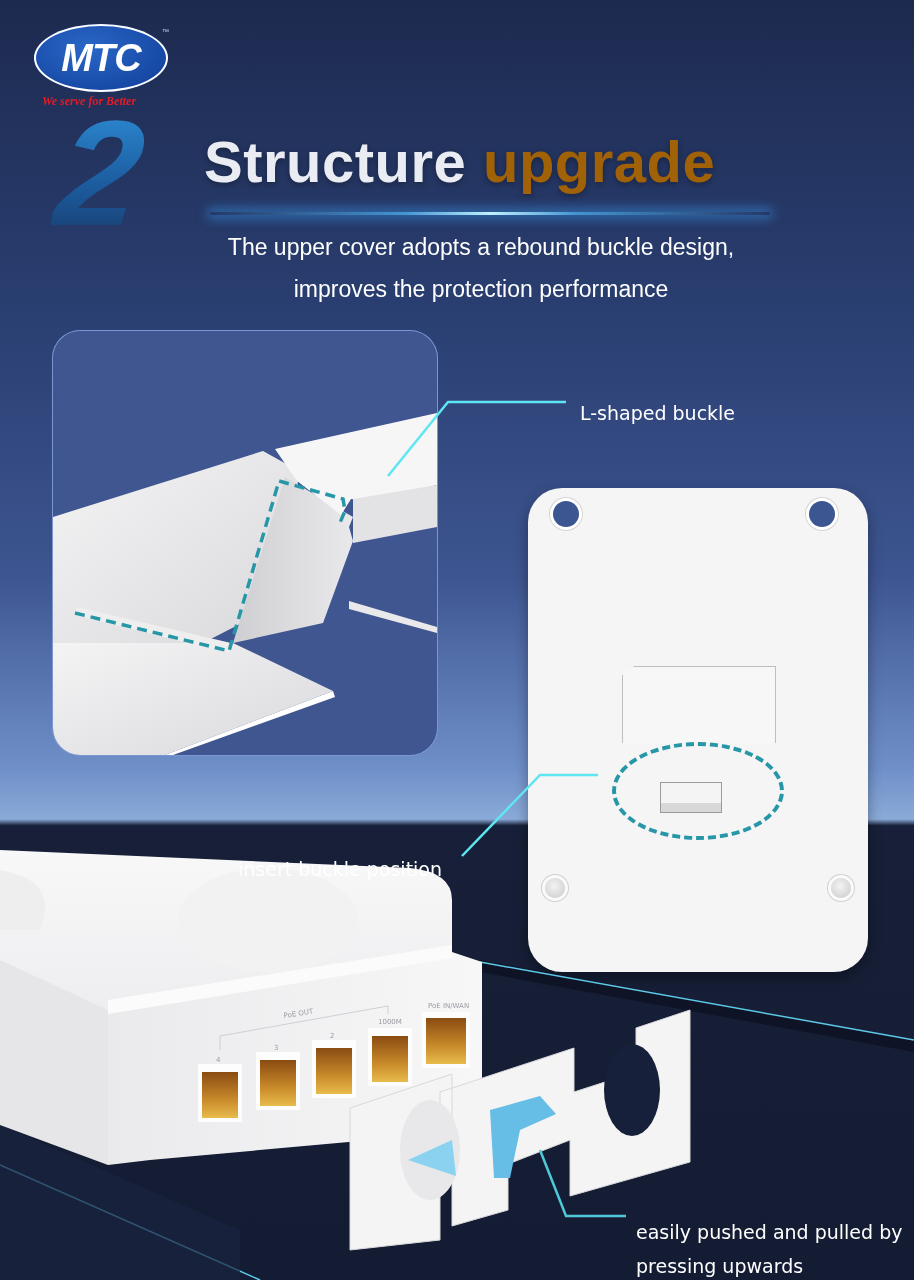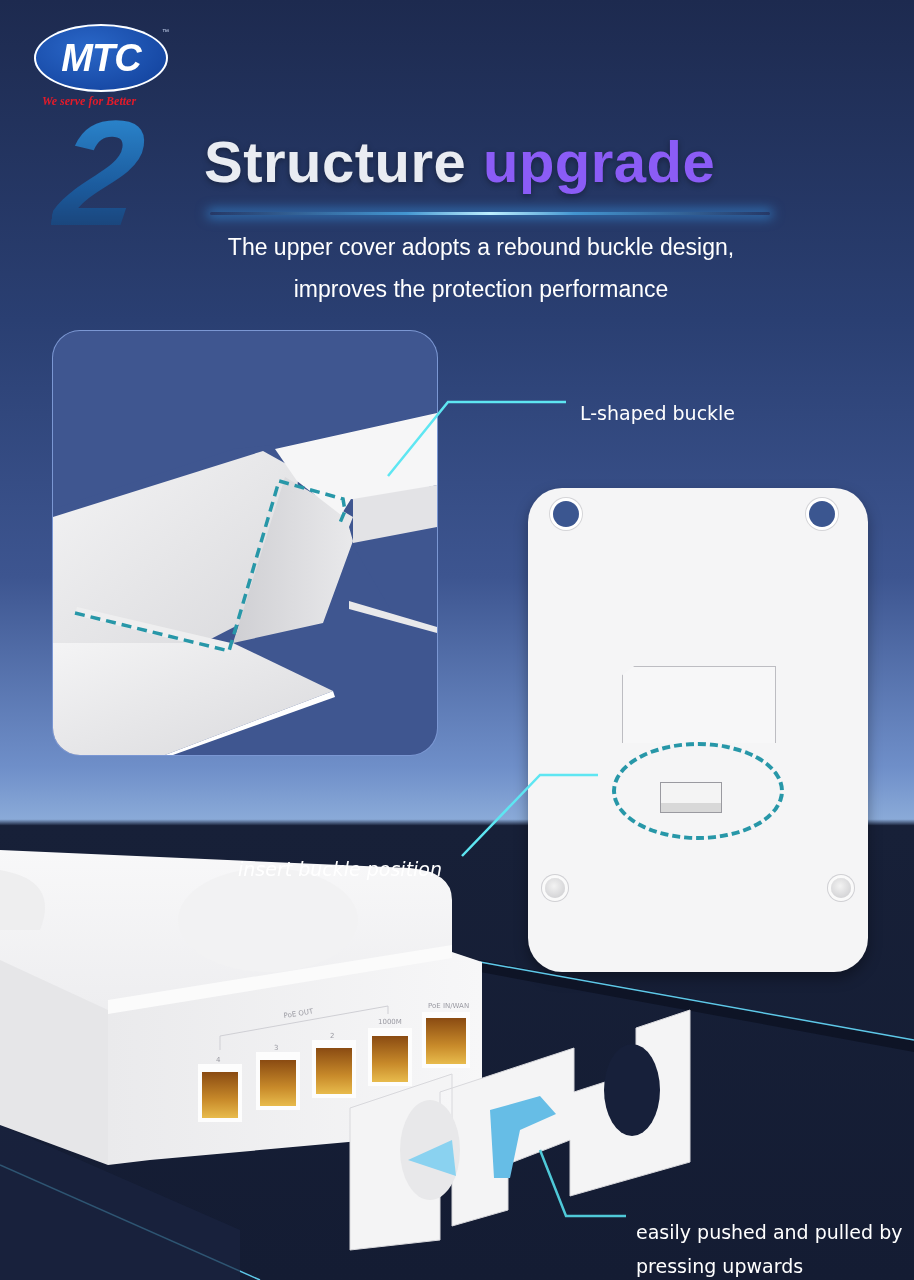--- a/index.html
+++ b/index.html
@@ -26,21 +26,21 @@
     left: 58px; top: 98px; font-size: 150px; font-weight: bold; font-style: italic; line-height: 1;
     background: linear-gradient(180deg, #2e8fd8 0%, #1b5a9c 60%, #1a3a6a 100%);
     -webkit-background-clip: text; background-clip: text; color: transparent;
     transform: skewX(-8deg);
   }
 
   .title {
     left: 204px; top: 128px; font-size: 58px; font-weight: bold; color: #e9ecf2; letter-spacing: 0.5px;
     text-shadow: 0 2px 6px rgba(0,0,0,0.35);
   }
-  .title .w2 { color: #8b5cf6; }
+  .title .w2 { color: #a16207; }
   .glow-line {
     left: 210px; top: 212px; width: 560px; height: 3px; border-radius: 2px;
     background: linear-gradient(90deg, rgba(40,160,255,0) 0%, rgba(80,190,255,0.7) 35%, #bff0ff 50%, rgba(80,190,255,0.7) 65%, rgba(40,160,255,0) 100%);
     box-shadow: 0 0 12px 3px rgba(60,170,255,0.55);
   }
   .subtitle { left: 0; width: 914px; text-align: center; color: #fff; font-size: 23px; }
   .sub1 { top: 234px; left: 24px; }
   .sub2 { top: 276px; left: 24px; }
 
   
@@ -56,21 +56,21 @@
   }
   .hole { width: 26px; height: 26px; border-radius: 50%; background: #3b5690; box-shadow: 0 0 0 3px #ffffff, 0 0 0 4px #d5d5d8; }
   .screw { width: 20px; height: 20px; border-radius: 50%; background: radial-gradient(circle at 45% 40%, #f3f3f3, #c9c9cc); box-shadow: 0 0 0 3px #fafafa, 0 0 0 4px #d0d0d4; }
   .recess { left: 94px; top: 178px; width: 152px; height: 76px; border: 1px solid #bdbdc2; border-bottom: none; clip-path: polygon(8% 0, 100% 0, 100% 100%, 0 100%, 0 12%); background: #f7f7f8; }
   .slot { left: 132px; top: 294px; width: 60px; height: 29px; border: 1.5px solid #9a9aa0; background: linear-gradient(180deg, #f4f4f4 70%, #d8d8d8 70%); }
   .dash-ellipse { left: 84px; top: 254px; width: 164px; height: 90px; border-radius: 50%; border: 4px dashed #2797a8; }
 
   
   .callout { color: #ffffff; font-family: "DejaVu Sans", sans-serif; font-size: 19px; margin-top: 13px; }
   .c-lshape { left: 580px; top: 389px; }
-  .c-insert { left: 238px; top: 845px; font-style: italic; }
+  .c-insert { left: 238px; top: 845px; }
   .c-push { left: 636px; top: 1202px; line-height: 34px; }
 
   svg.overlay { position: absolute; left: 0; top: 0; }
 </style>
 </head>
 <body>
 
 <div class="abs logo-oval">
   <span class="logo-text">MTC</span>
 </div>

